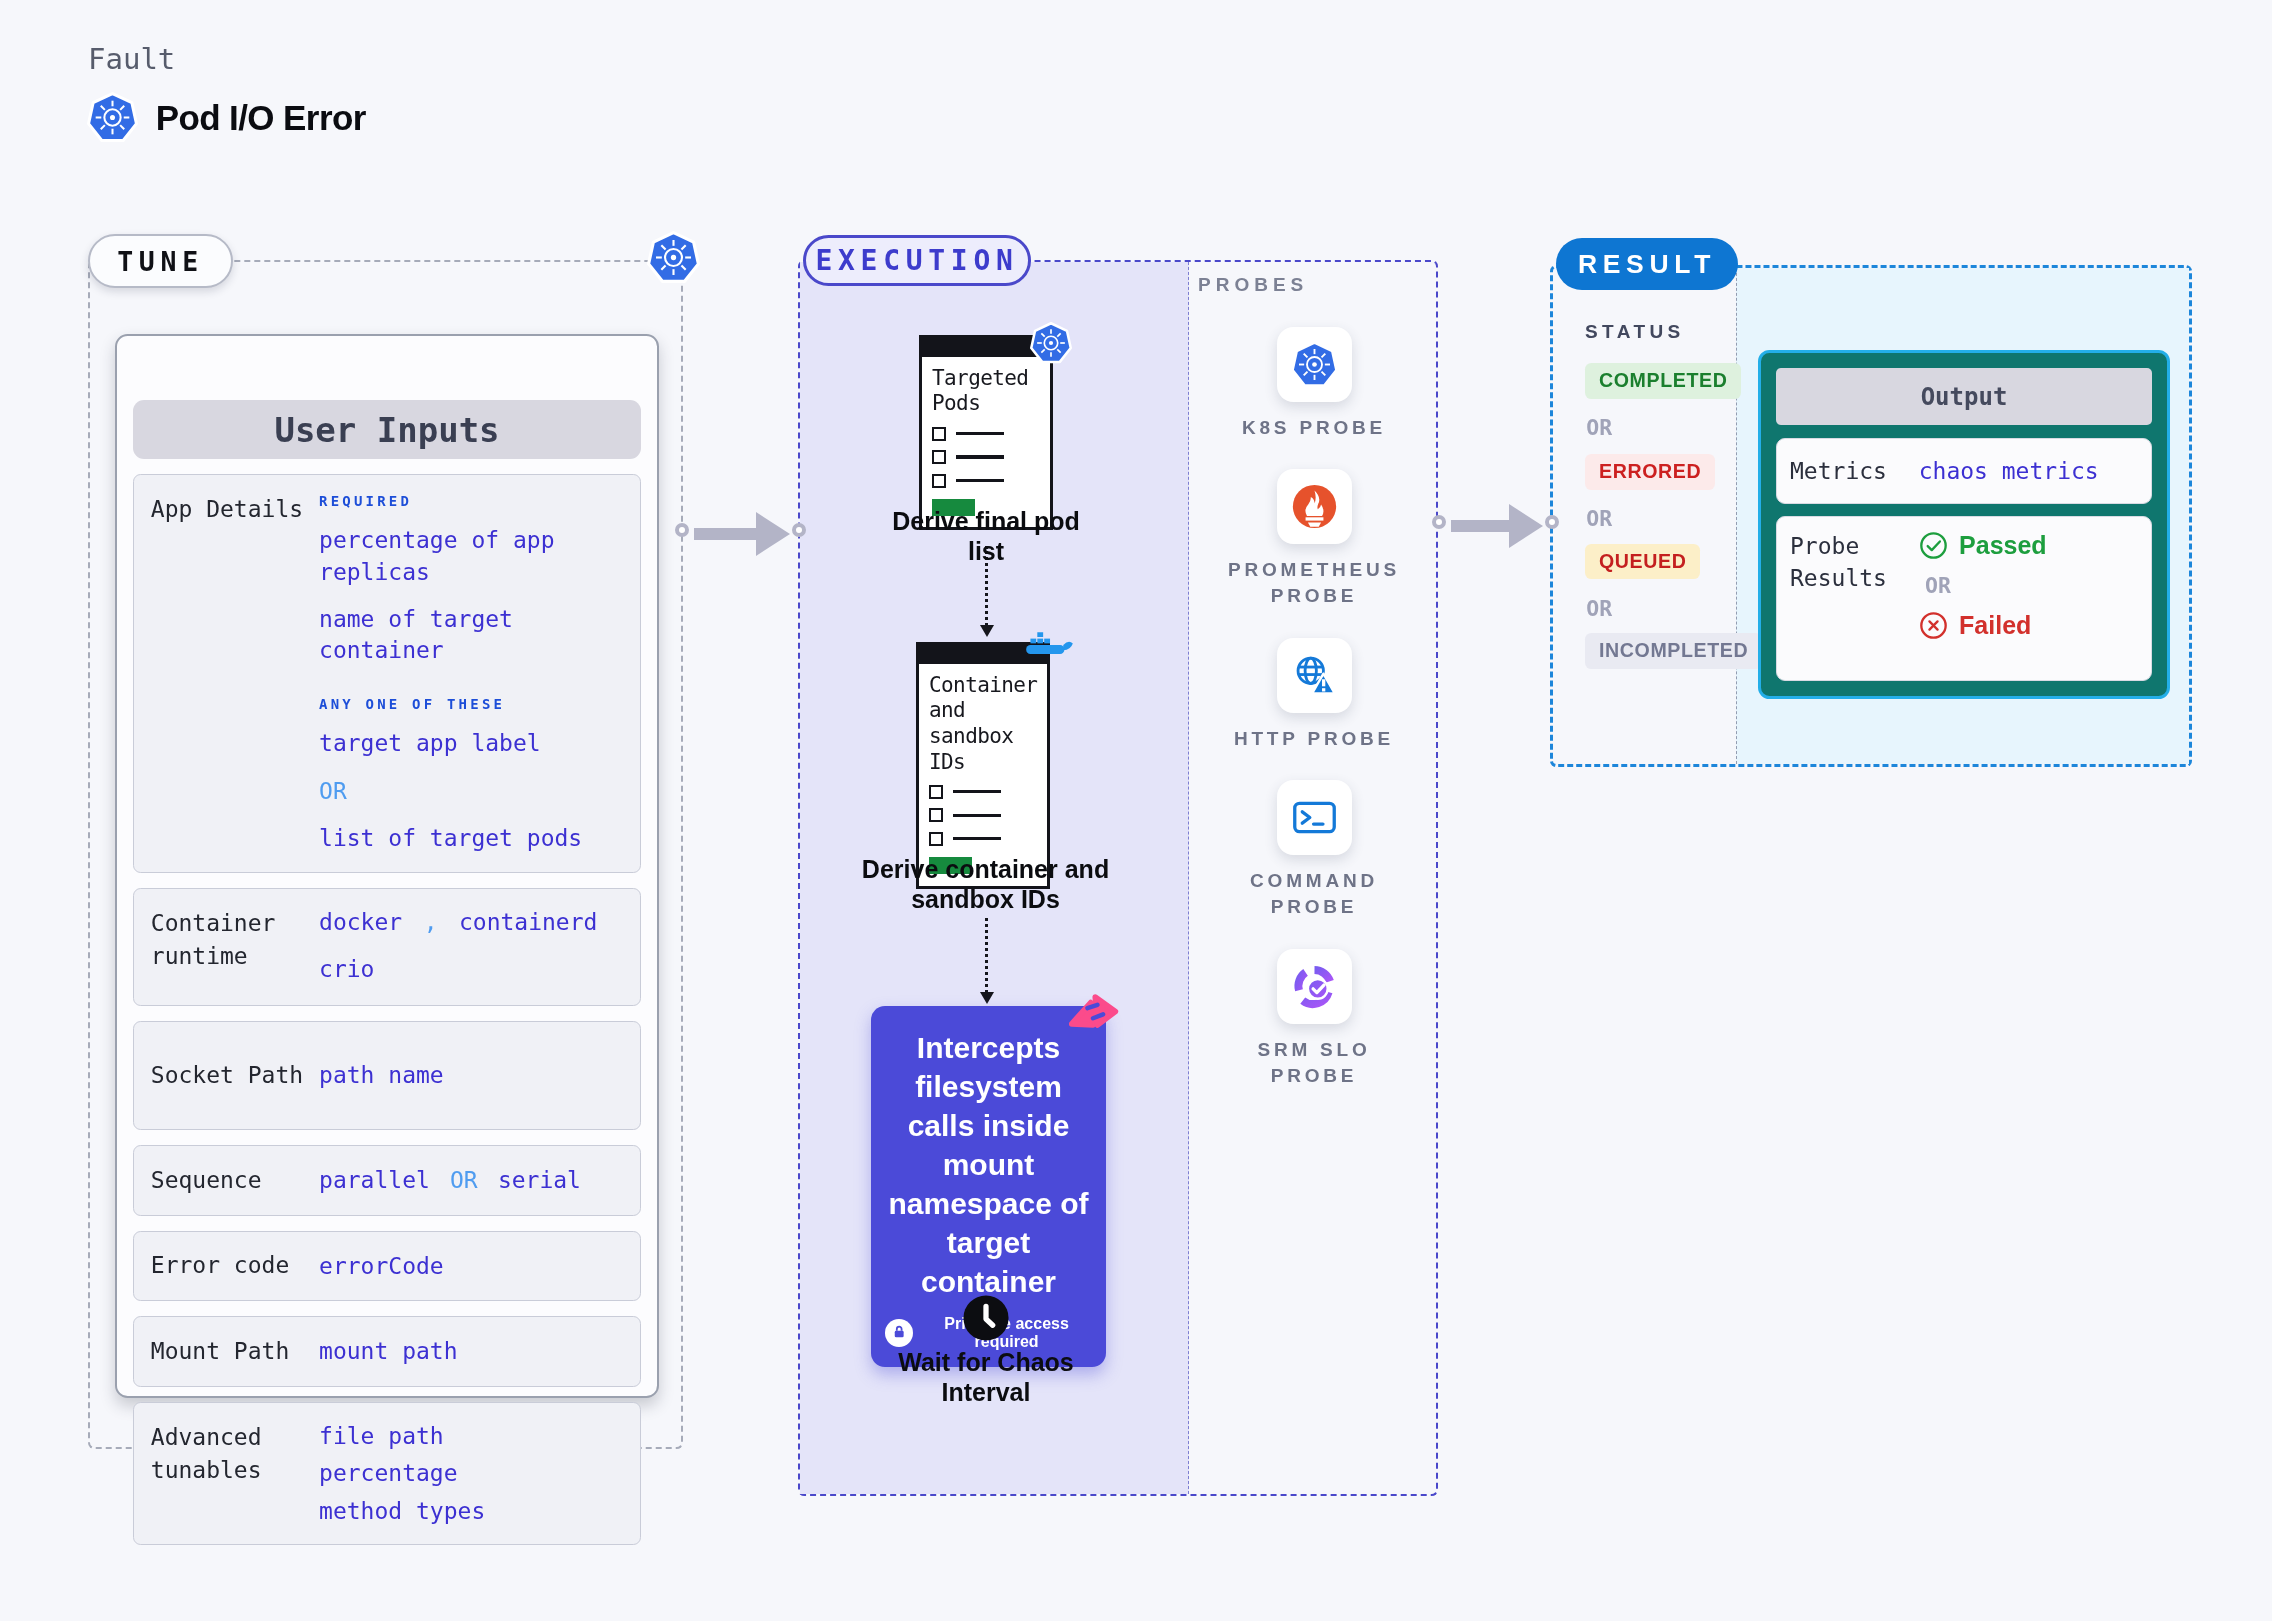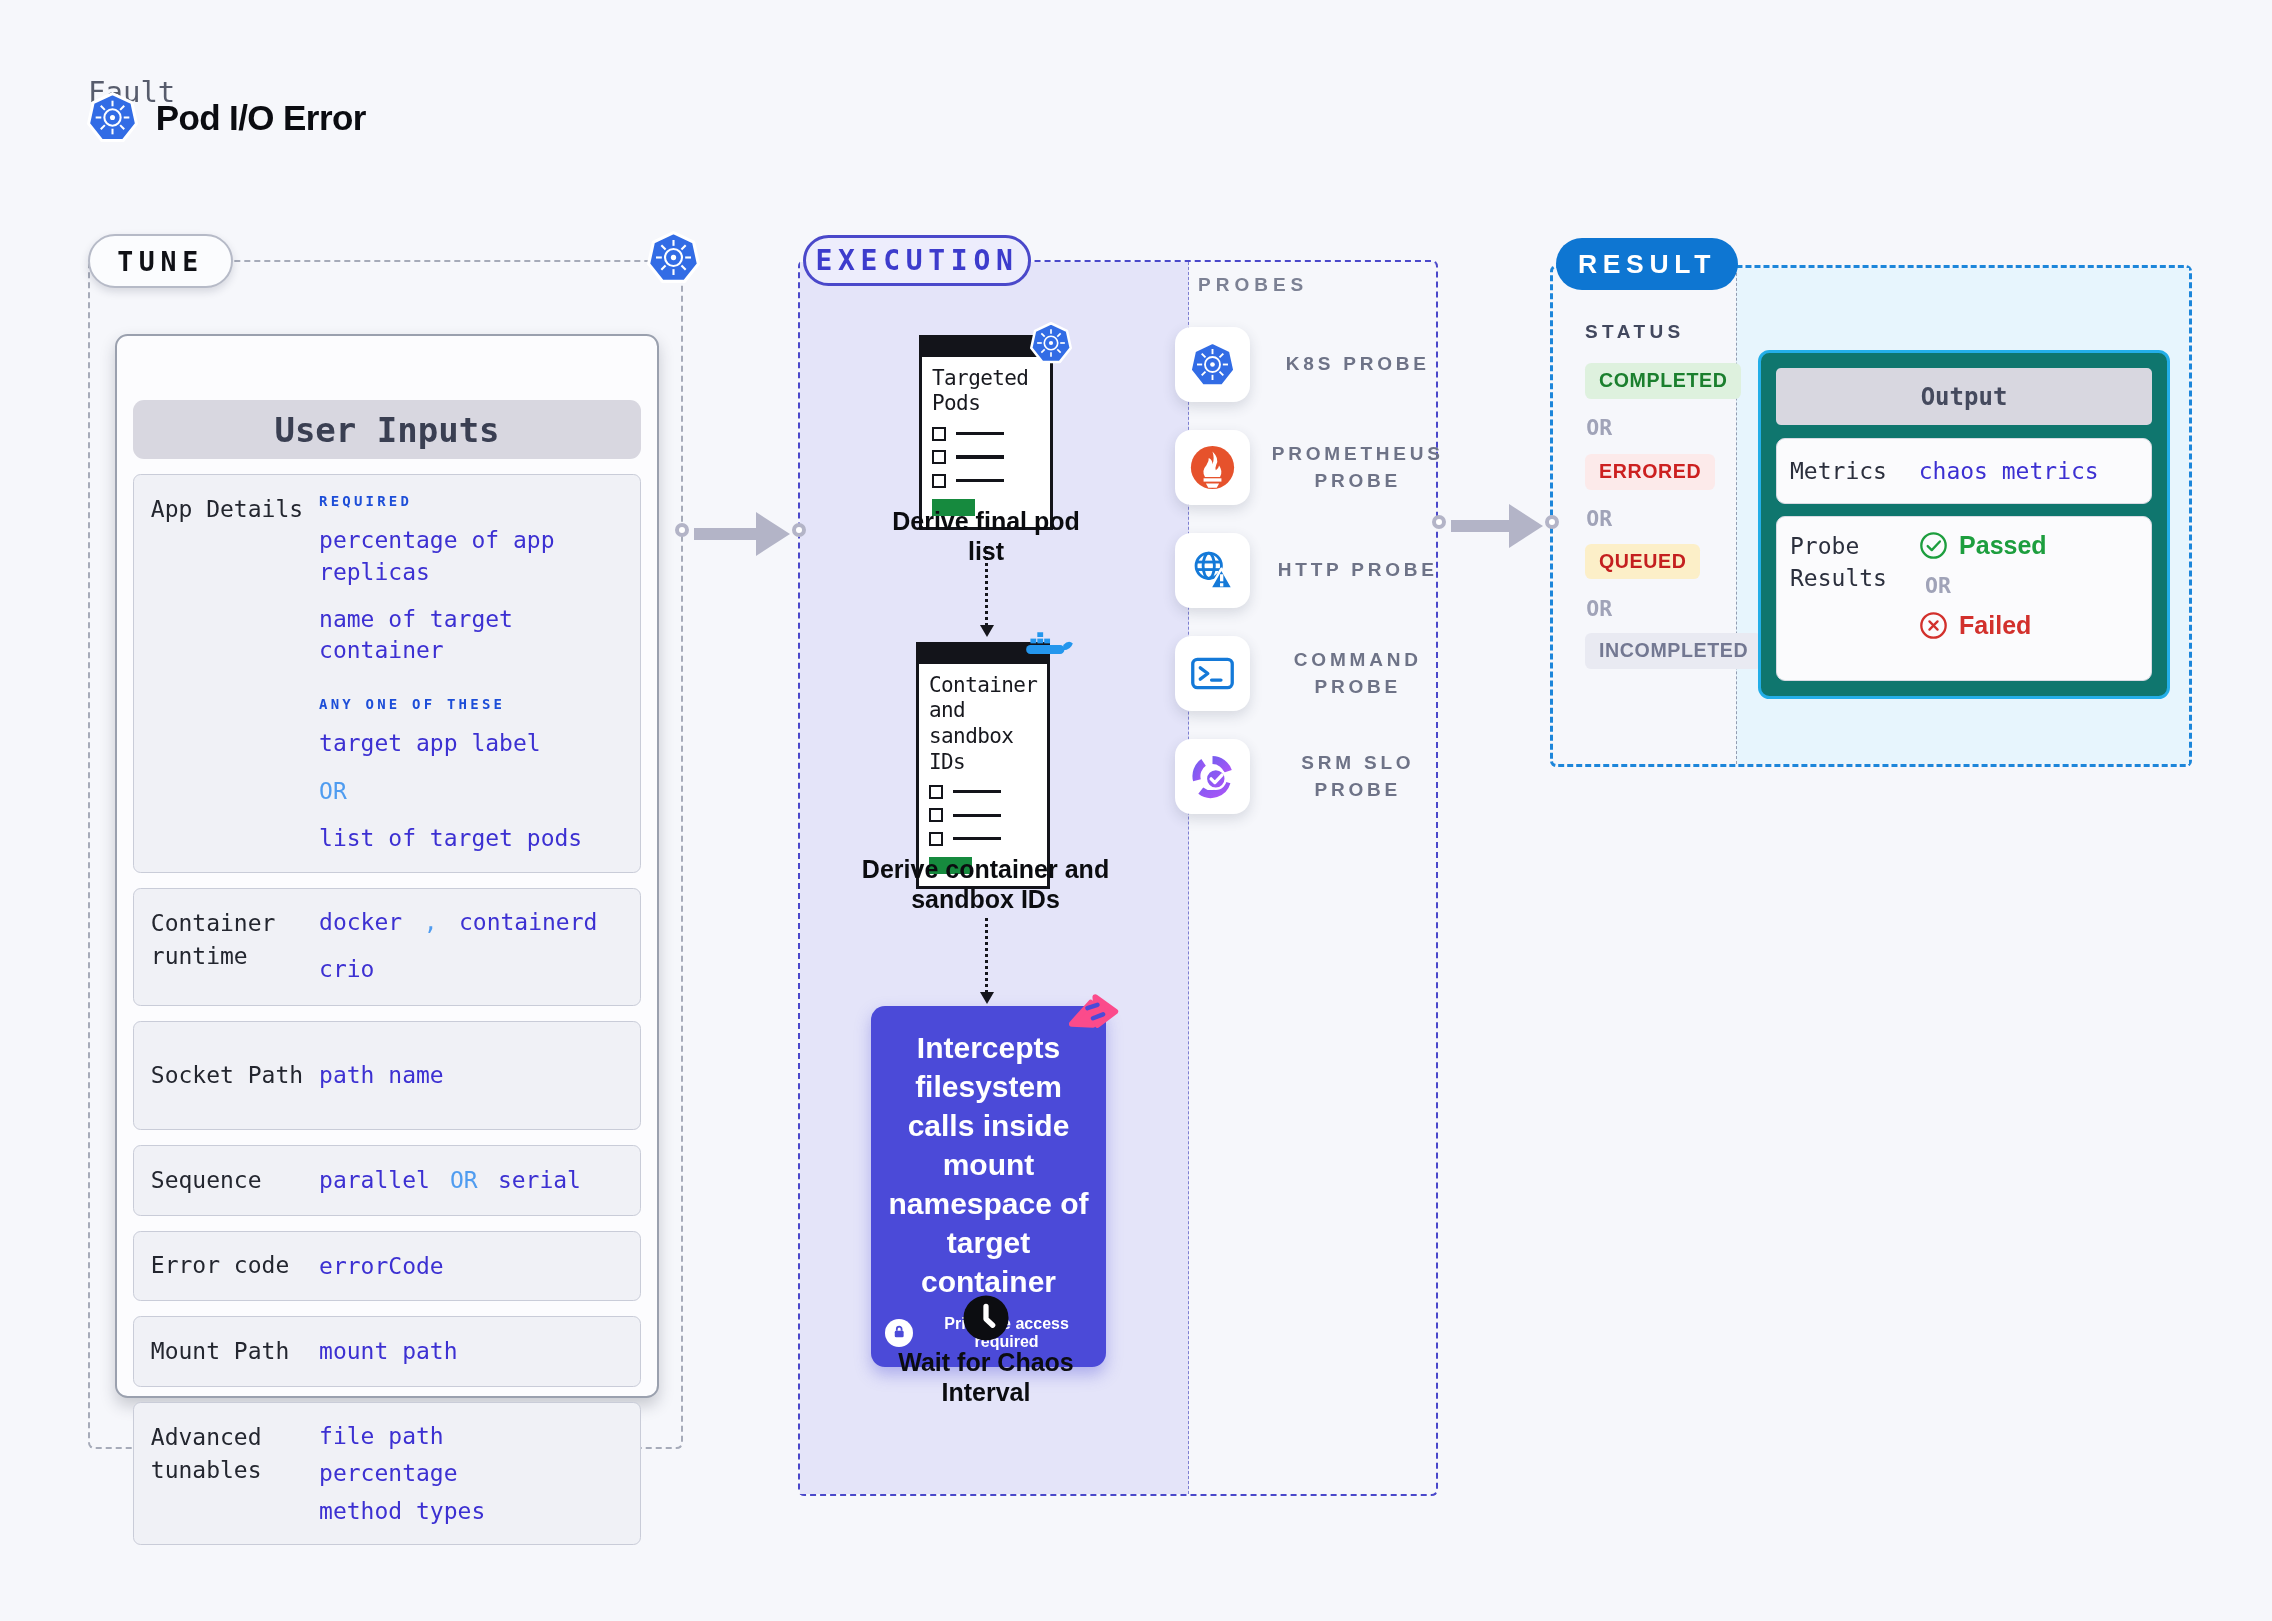--- a/index.html
+++ b/index.html
@@ -10,21 +10,21 @@
   *{box-sizing:border-box;}
   html,body{margin:0;padding:0;}
   body{
     width:2273px;height:1622px;position:relative;overflow:hidden;
     background:#f6f7fb;font-family:"Liberation Sans",sans-serif;color:var(--ink);
   }
   .mono{font-family:"DejaVu Sans Mono",monospace;}
   .abs{position:absolute;}
 
   
-  .kicker{left:88px;top:42px;font-family:"DejaVu Sans Mono",monospace;font-size:29px;color:#575c6c;margin-top:33px;}
+  .kicker{left:88px;top:42px;font-family:"DejaVu Sans Mono",monospace;font-size:29px;color:#575c6c;}
   .title-row{left:87px;top:92px;display:flex;align-items:center;gap:17.7px;}
   .title{font-size:35px;font-weight:800;letter-spacing:-0.6px;color:#0b0c11;}
   .k8s-lg{width:51px;height:51px;}
 
   
   .pill{display:flex;align-items:center;justify-content:center;border-radius:30px;z-index:5;}
   .tune-pill{left:88px;top:234px;width:145px;height:54px;background:#fbfcfe;border:2.5px solid #b6bac7;
     box-shadow:0 3.8px 8.8px rgba(30,34,60,.15);font-family:"DejaVu Sans Mono",monospace;
     font-weight:800;font-size:26.5px;letter-spacing:5.7px;color:#101116;}
   .exec-pill{left:803px;top:235px;width:228px;height:51px;background:#ededfc;border:3.8px solid var(--exec-border);
@@ -78,21 +78,21 @@
     box-shadow:0 7.6px 16.4px rgba(75,74,216,.35);padding:21.5px 14px 16.4px;color:#fff;text-align:center;}
   .int-text{font-weight:800;font-size:30px;line-height:1.3;}
   .int-note{margin-top:14px;display:flex;align-items:center;justify-content:flex-end;gap:8.2px;font-weight:600;font-size:16px;}
   .int-lock{width:28px;height:28px;background:#fff;border-radius:50%;display:flex;align-items:center;justify-content:center;flex:none;}
   .ribbon{position:absolute;top:-17.7px;right:-15px;width:56px;height:56px;}
   .clock-wrap{left:962px;top:1294px;width:48px;height:48px;z-index:2;}
 
   
   .probes-label{left:1198px;top:274px;font-weight:700;font-size:19px;letter-spacing:5px;color:#7c8194;}
   .probes-col{left:1218px;top:327px;width:192px;display:flex;flex-direction:column;align-items:center;gap:28px;}
-  .probe-item{display:flex;flex-direction:row;align-items:center;gap:12.6px;}
+  .probe-item{display:flex;flex-direction:column;align-items:center;gap:12.6px;}
   .probe-card{width:75px;height:75px;background:#fff;border-radius:16.4px;display:flex;align-items:center;justify-content:center;
     box-shadow:0 5px 12.6px rgba(50,60,90,.16);}
   .probe-card svg{width:47px;height:47px;}
   .probe-lbl{font-weight:700;font-size:19px;letter-spacing:3.8px;color:var(--slate);text-align:center;line-height:1.4;width:190px;}
 
   
   .result-box{left:1550px;top:265px;width:642px;height:502px;border:3.2px dashed #1d86da;border-radius:6.3px;}
   .result-cyan{position:absolute;left:183px;top:0;bottom:0;right:0;background:#e7f5fd;border-left:1.9px dashed #939cb1;}
   .status-col{left:1585px;top:321px;width:159px;display:flex;flex-direction:column;align-items:flex-start;}
   .status-h{font-weight:700;font-size:19px;letter-spacing:4.4px;color:#42485e;}

